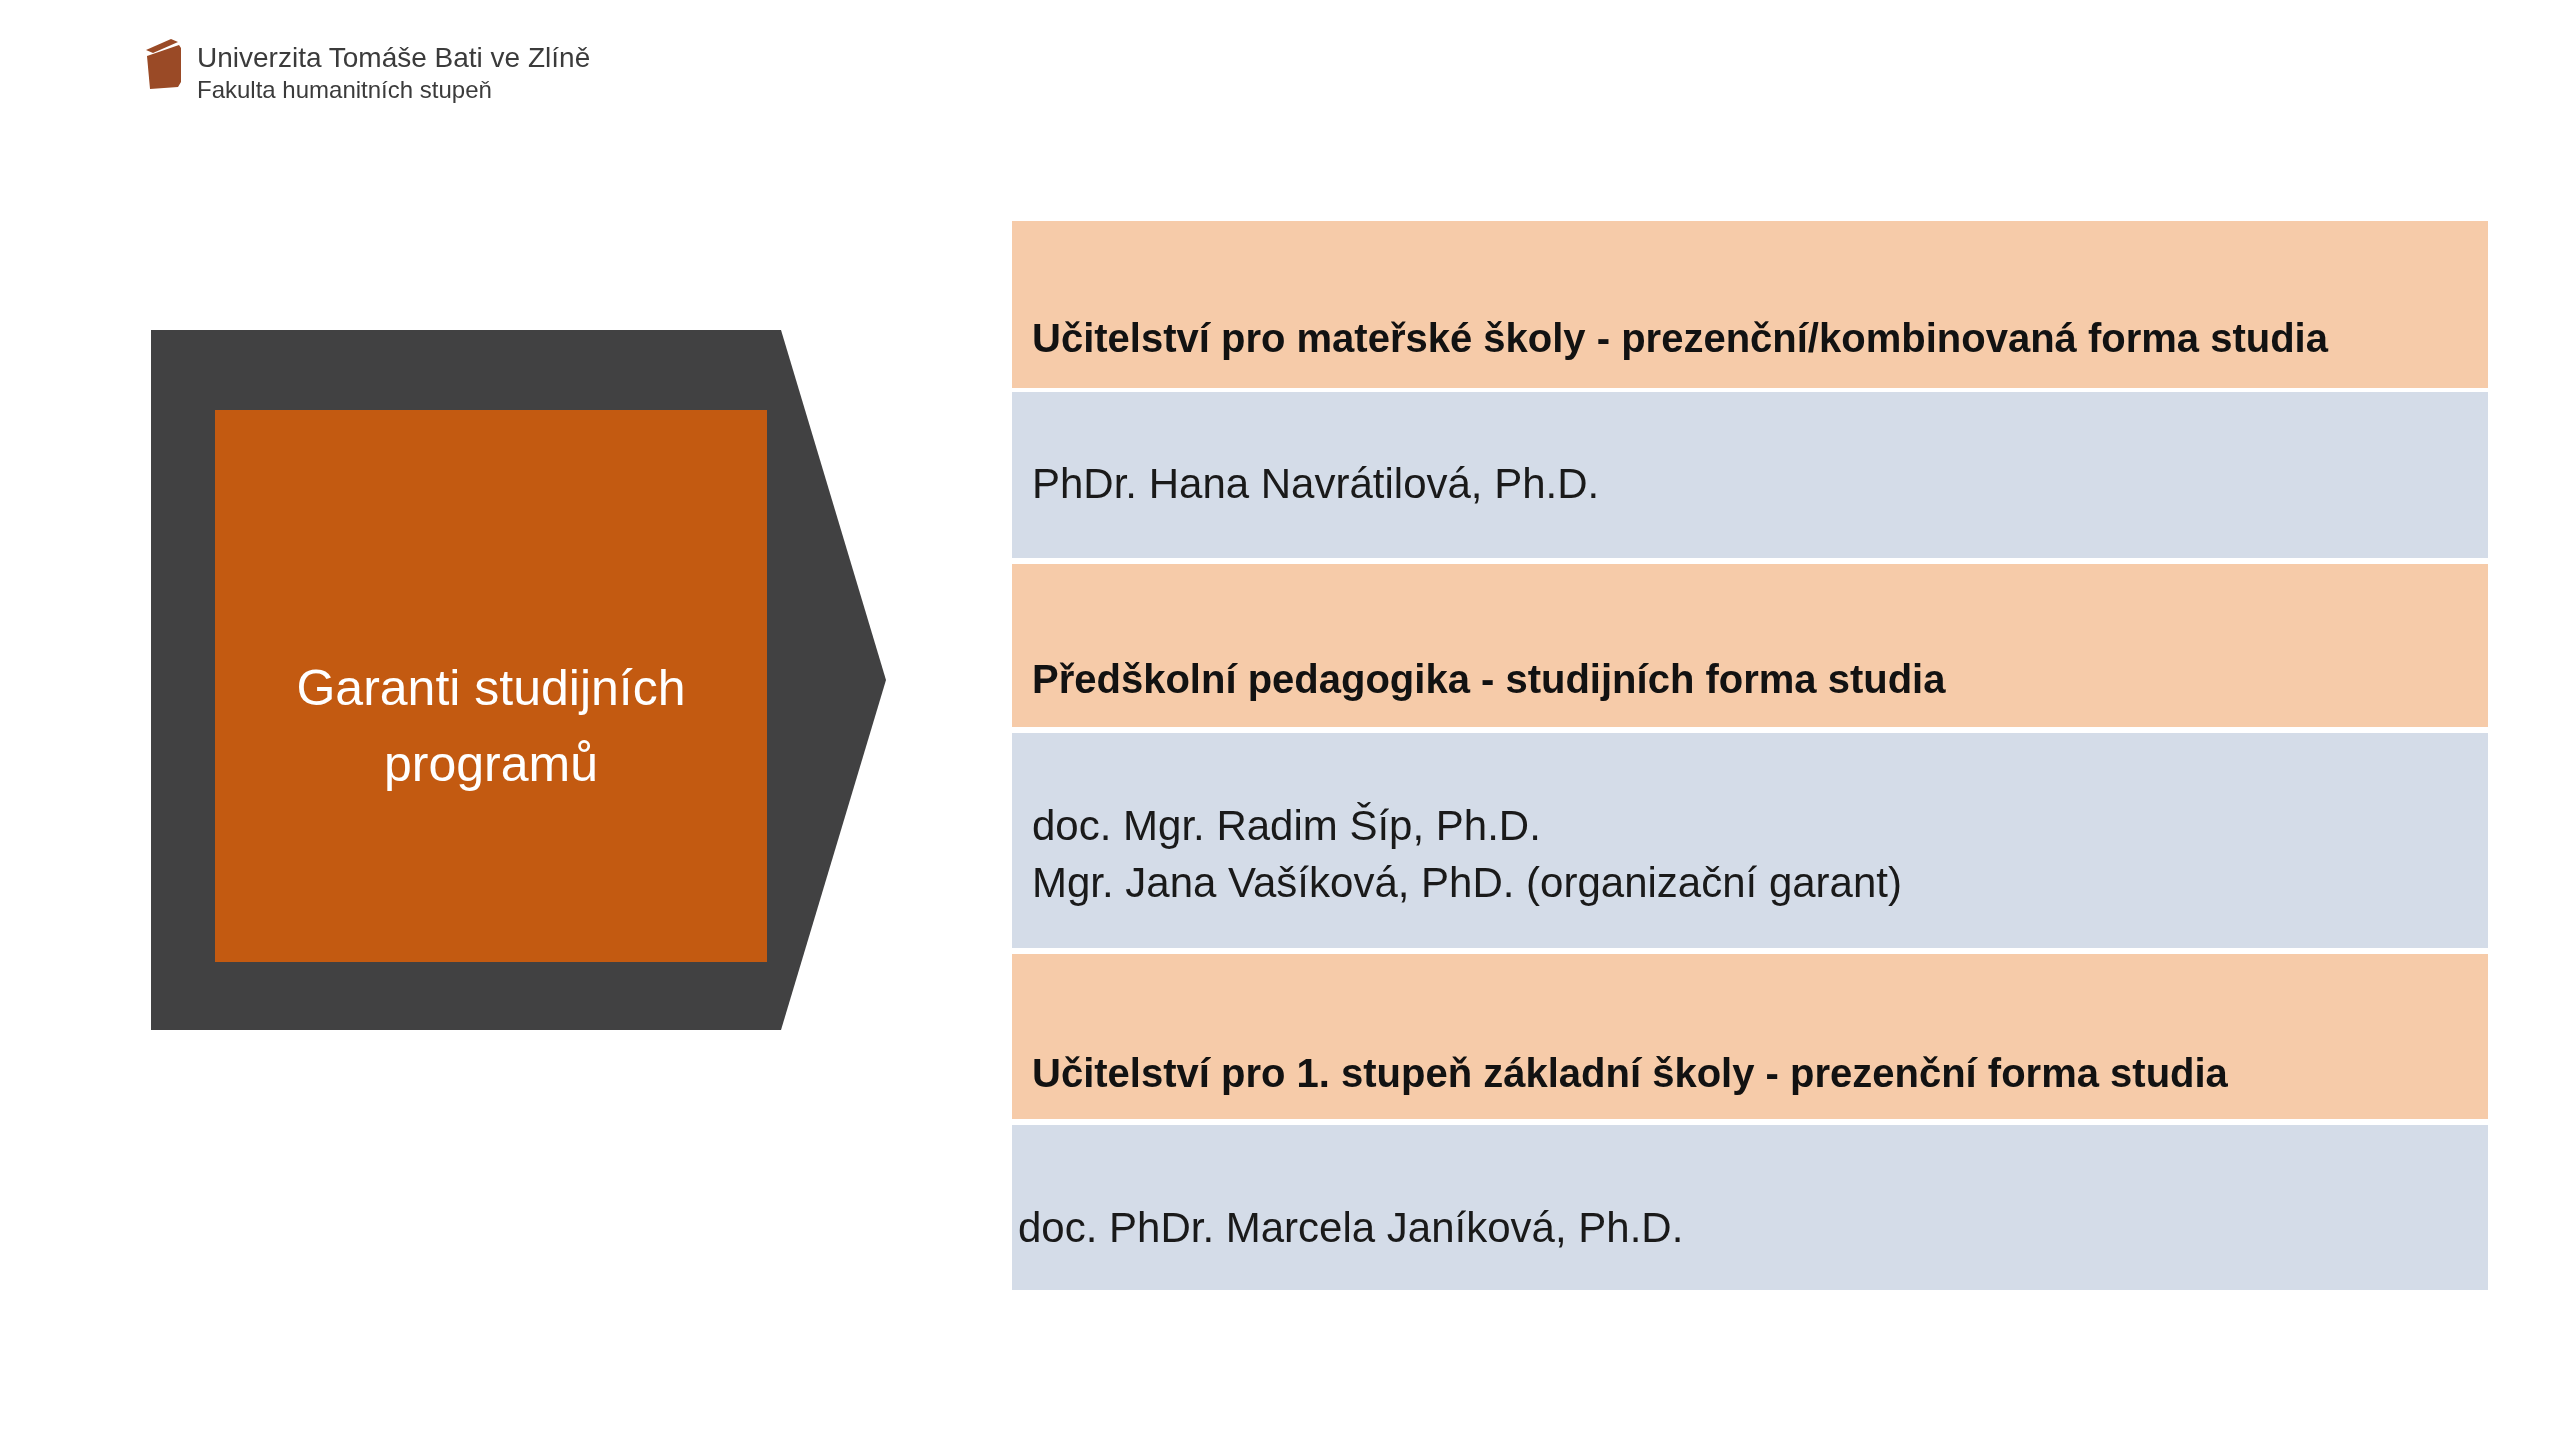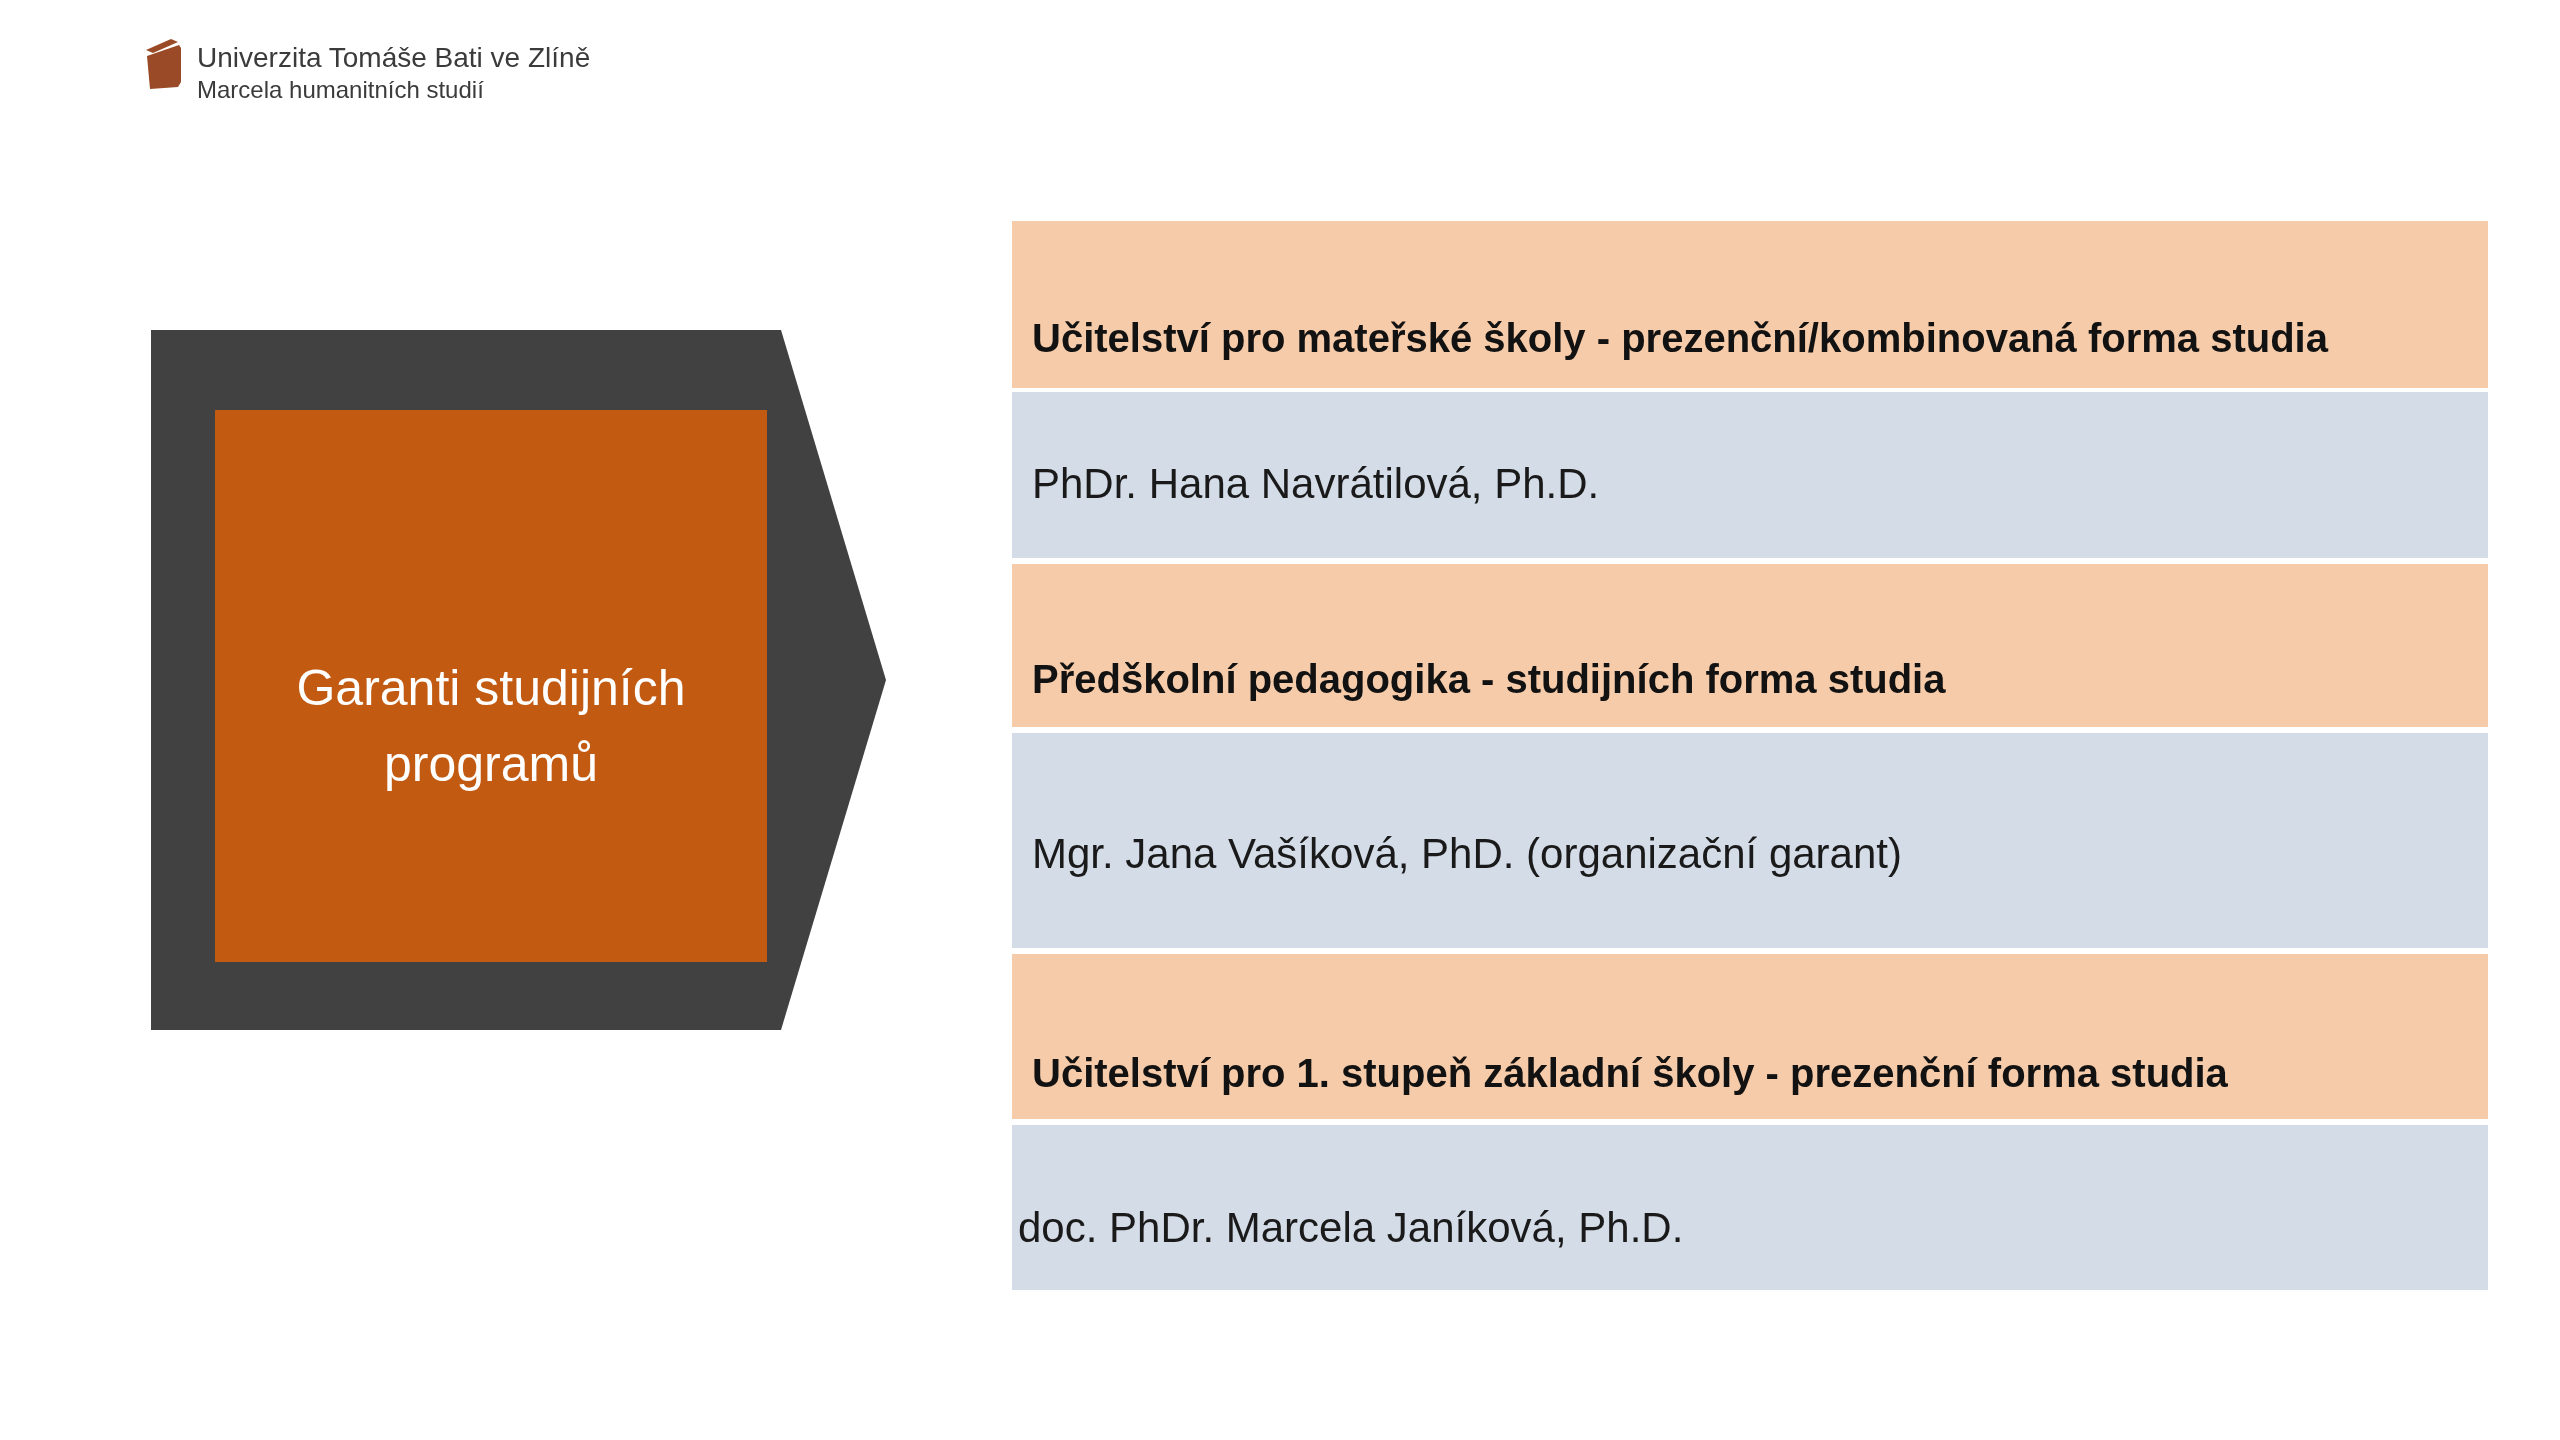--- a/index.html
+++ b/index.html
@@ -118,21 +118,21 @@
 
 <div class="slide">
 
   <div class="logo">
     <svg class="logo-icon" viewBox="0 0 38 54" aria-hidden="true">
       <path d="M1 14 L26 3 L33 6 L8 17 Z"></path>
       <path d="M2 20 L34 9 L36 12 L36 46 L33 51 L5 53 Z"></path>
     </svg>
     <div class="logo-text">
       <div class="logo-line1">Univerzita Tomáše Bati ve Zlíně</div>
-      <div class="logo-line2">Marcela humanitních studií</div>
+      <div class="logo-line2">Fakulta humanitních stupeň</div>
     </div>
   </div>
 
   <svg class="arrow-shape" viewBox="0 0 735 700" preserveAspectRatio="none" aria-hidden="true">
     <polygon points="0,0 630,0 735,350 630,700 0,700"></polygon>
   </svg>
 
   <div class="title-box">
     <div class="title-box-label">Garanti studijních programů</div>
   </div>
@@ -143,20 +143,21 @@
       <div class="bar-title">Učitelství pro mateřské školy - prezenční/kombinovaná forma studia</div>
     </div>
     <div class="bar bar-blue bar-b1">
       <div class="bar-name">PhDr. Hana Navrátilová, Ph.D.</div>
     </div>
 
     <div class="bar bar-orange bar-o2">
       <div class="bar-title">Předškolní pedagogika - studijních forma studia</div>
     </div>
     <div class="bar bar-blue bar-b2">
+      <div class="bar-name">doc. Mgr. Radim Šíp, Ph.D.</div>
       <div class="bar-name">Mgr. Jana Vašíková, PhD. (organizační garant)</div>
     </div>
 
     <div class="bar bar-orange bar-o3">
       <div class="bar-title">Učitelství pro 1. stupeň základní školy - prezenční forma studia</div>
     </div>
     <div class="bar bar-blue bar-b3">
       <div class="bar-name">doc. PhDr. Marcela Janíková, Ph.D.</div>
     </div>
 

